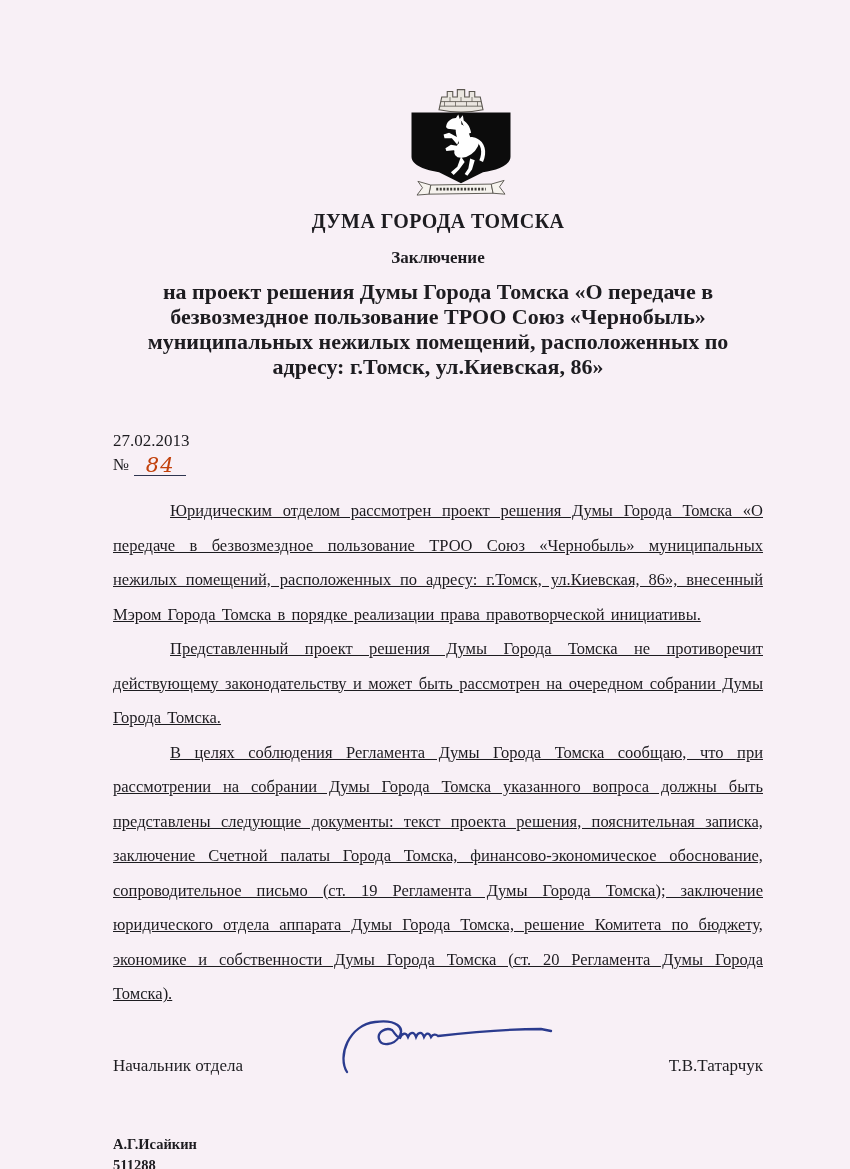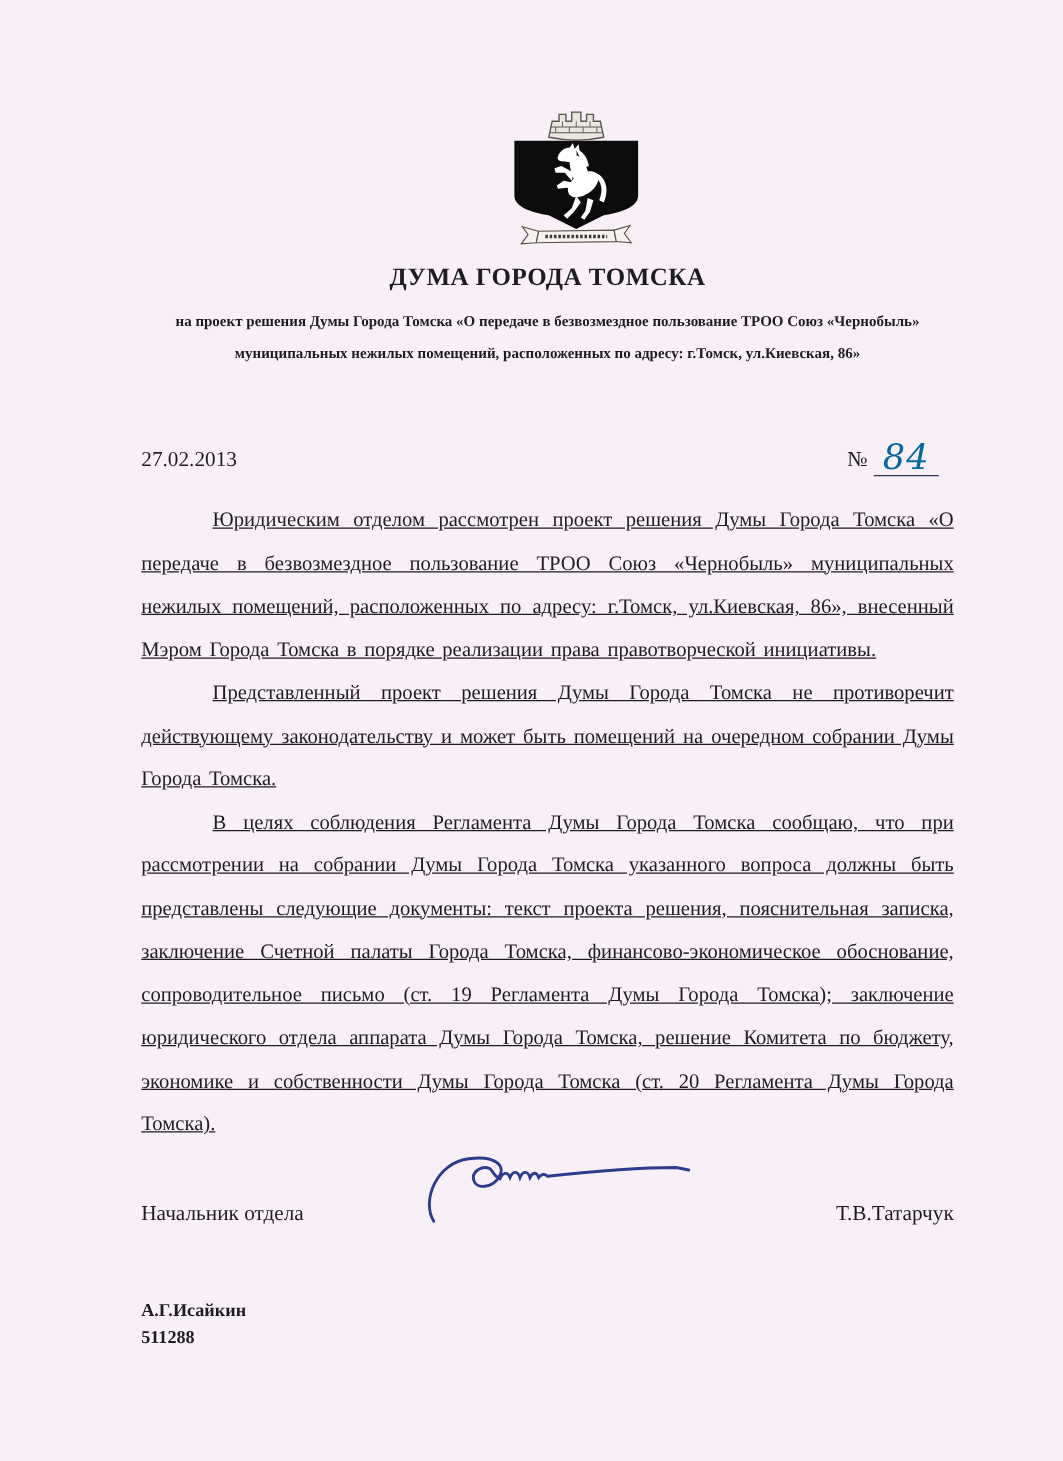--- a/index.html
+++ b/index.html
@@ -25,30 +25,30 @@
   .edge-dot{
     position:absolute;top:893px;right:28px;width:4px;height:4px;border-radius:50%;
     background:#d8c66a;
   }
   .doc{position:absolute;left:113px;top:0;width:650px;}
   .emblem-wrap{margin-top:84px;text-align:center;}
   .emblem-wrap svg{transform:translateX(23px);}
   .org-line1{margin:8px 0 0 0;font-size:20px;font-weight:bold;text-align:center;letter-spacing:.4px;}
   .org-line2{margin:13px 0 0 0;font-size:20px;font-weight:bold;text-align:center;letter-spacing:.4px;}
   .doc-type{margin:15px 0 0 0;font-size:17px;font-weight:bold;text-align:center;}
-  .doc-title{margin:11px 0 0 0;font-size:12px;font-weight:bold;text-align:center;line-height:25px;}
-  .meta-row{margin-top:52px;display:flex;justify-content:space-between;align-items:baseline;font-size:17px;}
+  .doc-title{margin:11px 0 0 0;font-size:22px;font-weight:bold;text-align:center;line-height:25px;}
+  .meta-row{margin-top:52px;display:flex;justify-content:space-between;align-items:baseline;font-size:17px;flex-direction:column;}
   .number-cell{display:flex;align-items:baseline;margin-right:12px;}
   .number-line{
     display:inline-block;width:52px;margin-left:5px;text-align:center;
     border-bottom:1.6px solid #2e3550;
   }
   .number-hand{
-    font-family:"DejaVu Serif", serif;font-style:italic;font-size:28px;
-    color:#0369a1;position:relative;top:2px;letter-spacing:1px;
+    font-family:"DejaVu Serif", serif;font-style:italic;font-size:21px;
+    color:#c2410c;position:relative;top:2px;letter-spacing:1px;
   }
   .body-block{margin-top:18px;text-decoration:underline;}
   .body-block p{
     margin:0;font-size:16.5px;line-height:34.5px;
     text-align:justify;text-indent:57px;word-spacing:2px;
   }
   .signoff-row{
     position:relative;margin-top:44px;display:flex;justify-content:space-between;
     font-size:17px;
     gap:29px;
@@ -95,33 +95,34 @@
         <g>
           <path d="M27,110 L93,109 L95,119 L25,120 Z" fill="#f6f3ee" stroke="#55524c" stroke-width="1"></path>
           <path d="M27,110 L13,106 L18,113 L12,121 L25,120 Z" fill="#f6f3ee" stroke="#55524c" stroke-width="1"></path>
           <path d="M93,109 L107,105 L102,112 L108,120 L95,119 Z" fill="#f6f3ee" stroke="#55524c" stroke-width="1"></path>
           <path d="M33,114.5 H87" stroke="#3c3a35" stroke-width="3" stroke-dasharray="2.2,1.6"></path>
         </g>
       </svg>
     </div>
 
     <div class="org-line1">ДУМА ГОРОДА ТОМСКА</div>
+    <div class="doc-type">Заключение</div>
     <div class="doc-title">на проект решения Думы Города Томска «О передаче в безвозмездное пользование ТРОО Союз «Чернобыль» муниципальных нежилых помещений, расположенных по адресу: г.Томск, ул.Киевская, 86»</div>
 
     <div class="meta-row">
       <span>27.02.2013</span>
       <span class="number-cell">
         <span>№</span>
         <span class="number-line"><span class="number-hand">84</span></span>
       </span>
     </div>
 
     <div class="body-block">
       <p>Юридическим отделом рассмотрен проект решения Думы Города Томска «О передаче в безвозмездное пользование ТРОО Союз «Чернобыль» муниципальных нежилых помещений, расположенных по адресу: г.Томск, ул.Киевская, 86», внесенный Мэром Города Томска в порядке реализации права правотворческой инициативы.</p>
-      <p>Представленный проект решения Думы Города Томска не противоречит действующему законодательству и может быть помещений на очередном собрании Думы Города Томска.</p>
+      <p>Представленный проект решения Думы Города Томска не противоречит действующему законодательству и может быть рассмотрен на очередном собрании Думы Города Томска.</p>
       <p>В целях соблюдения Регламента Думы Города Томска сообщаю, что при рассмотрении на собрании Думы Города Томска указанного вопроса должны быть представлены следующие документы: текст проекта решения, пояснительная записка, заключение Счетной палаты Города Томска, финансово-экономическое обоснование, сопроводительное письмо (ст. 19 Регламента Думы Города Томска); заключение юридического отдела аппарата Думы Города Томска, решение Комитета по бюджету, экономике и собственности Думы Города Томска (ст. 20 Регламента Думы Города Томска).</p>
     </div>
 
     <div class="signoff-row">
       <span>Начальник отдела</span>
       <svg class="signature-svg" width="230" height="62" viewBox="0 0 230 62" xmlns="http://www.w3.org/2000/svg">
         <path d="M12,56 C2,40 14,9 40,6 C62,3 70,12 64,21 C59,29 46,31 44,23 C42,16 51,11 57,14
                  C60,17 61,21 65,22 C67,17 71,16 73,21 C75,16 79,15 81,21 C83,16 87,15 89,21
                  C91,17 94,16 96,21 C98,18 101,18 103,20 C130,17 170,13 206,13 L216,15" fill="none" stroke="#2b3b8e" stroke-width="2.3" stroke-linecap="round"></path>
       </svg>

